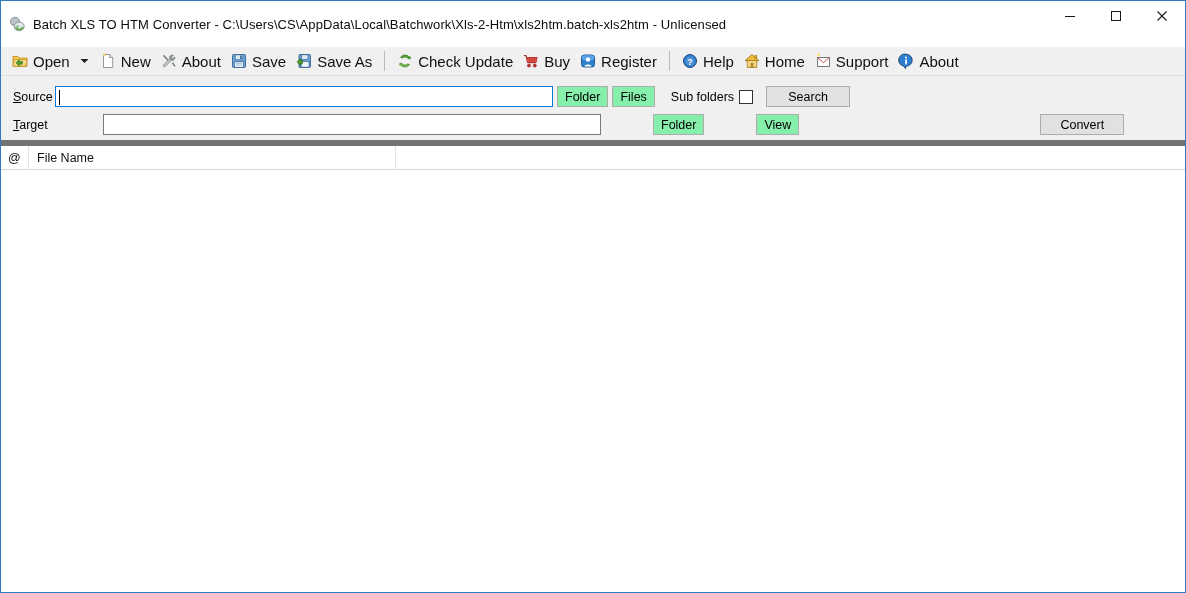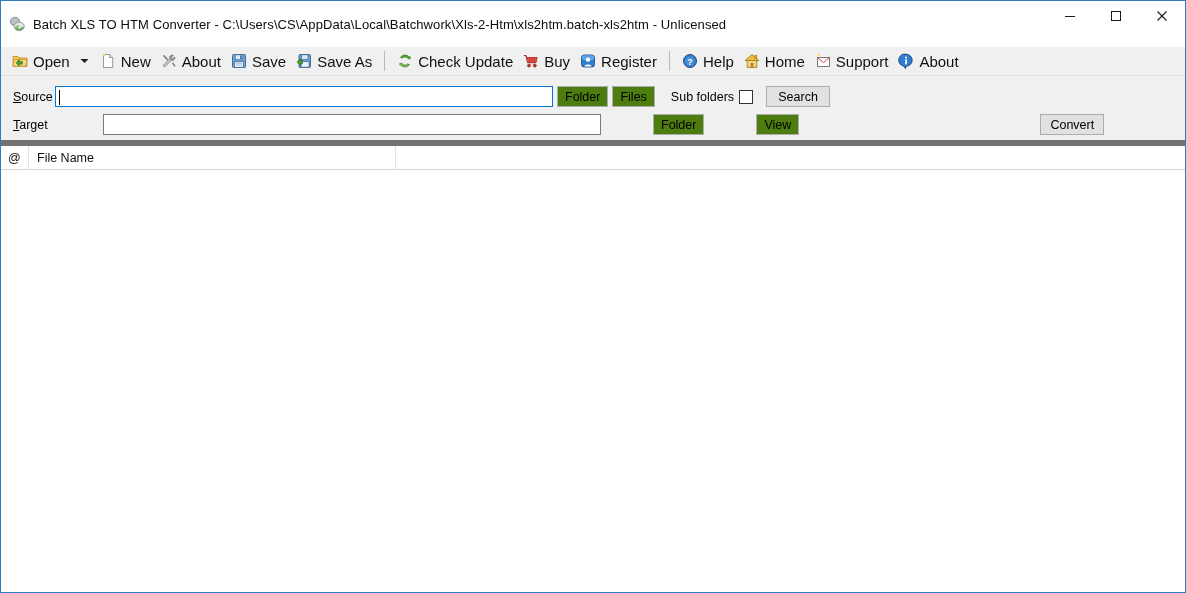--- a/index.html
+++ b/index.html
@@ -176,21 +176,21 @@
     width: 1px;
     height: 15px;
     background: #000;
   }
 
   .small-btn {
     height: 21px;
     min-width: 37px;
     box-sizing: border-box;
     margin-left: 4px;
-    background: #4d7c0f;
+    background: #86efac;
     border: 1px solid #adadad;
     font-family: "Liberation Sans", sans-serif;
     font-size: 12.5px;
     color: #000;
     display: flex;
     align-items: center;
     justify-content: center;
     padding: 0 7px;
     white-space: nowrap;
   }
@@ -202,21 +202,21 @@
   }
   .checkbox {
     width: 14px;
     height: 14px;
     box-sizing: border-box;
     border: 1px solid #333333;
     background: #ffffff;
     flex: none;
   }
   .action-btn {
-    width: 64px;
+    width: 84px;
     height: 21px;
     box-sizing: border-box;
     margin-left: 13px;
     background: #e1e1e1;
     border: 1px solid #adadad;
     font-family: "Liberation Sans", sans-serif;
     font-size: 12.5px;
     color: #000;
     display: flex;
     align-items: center;

